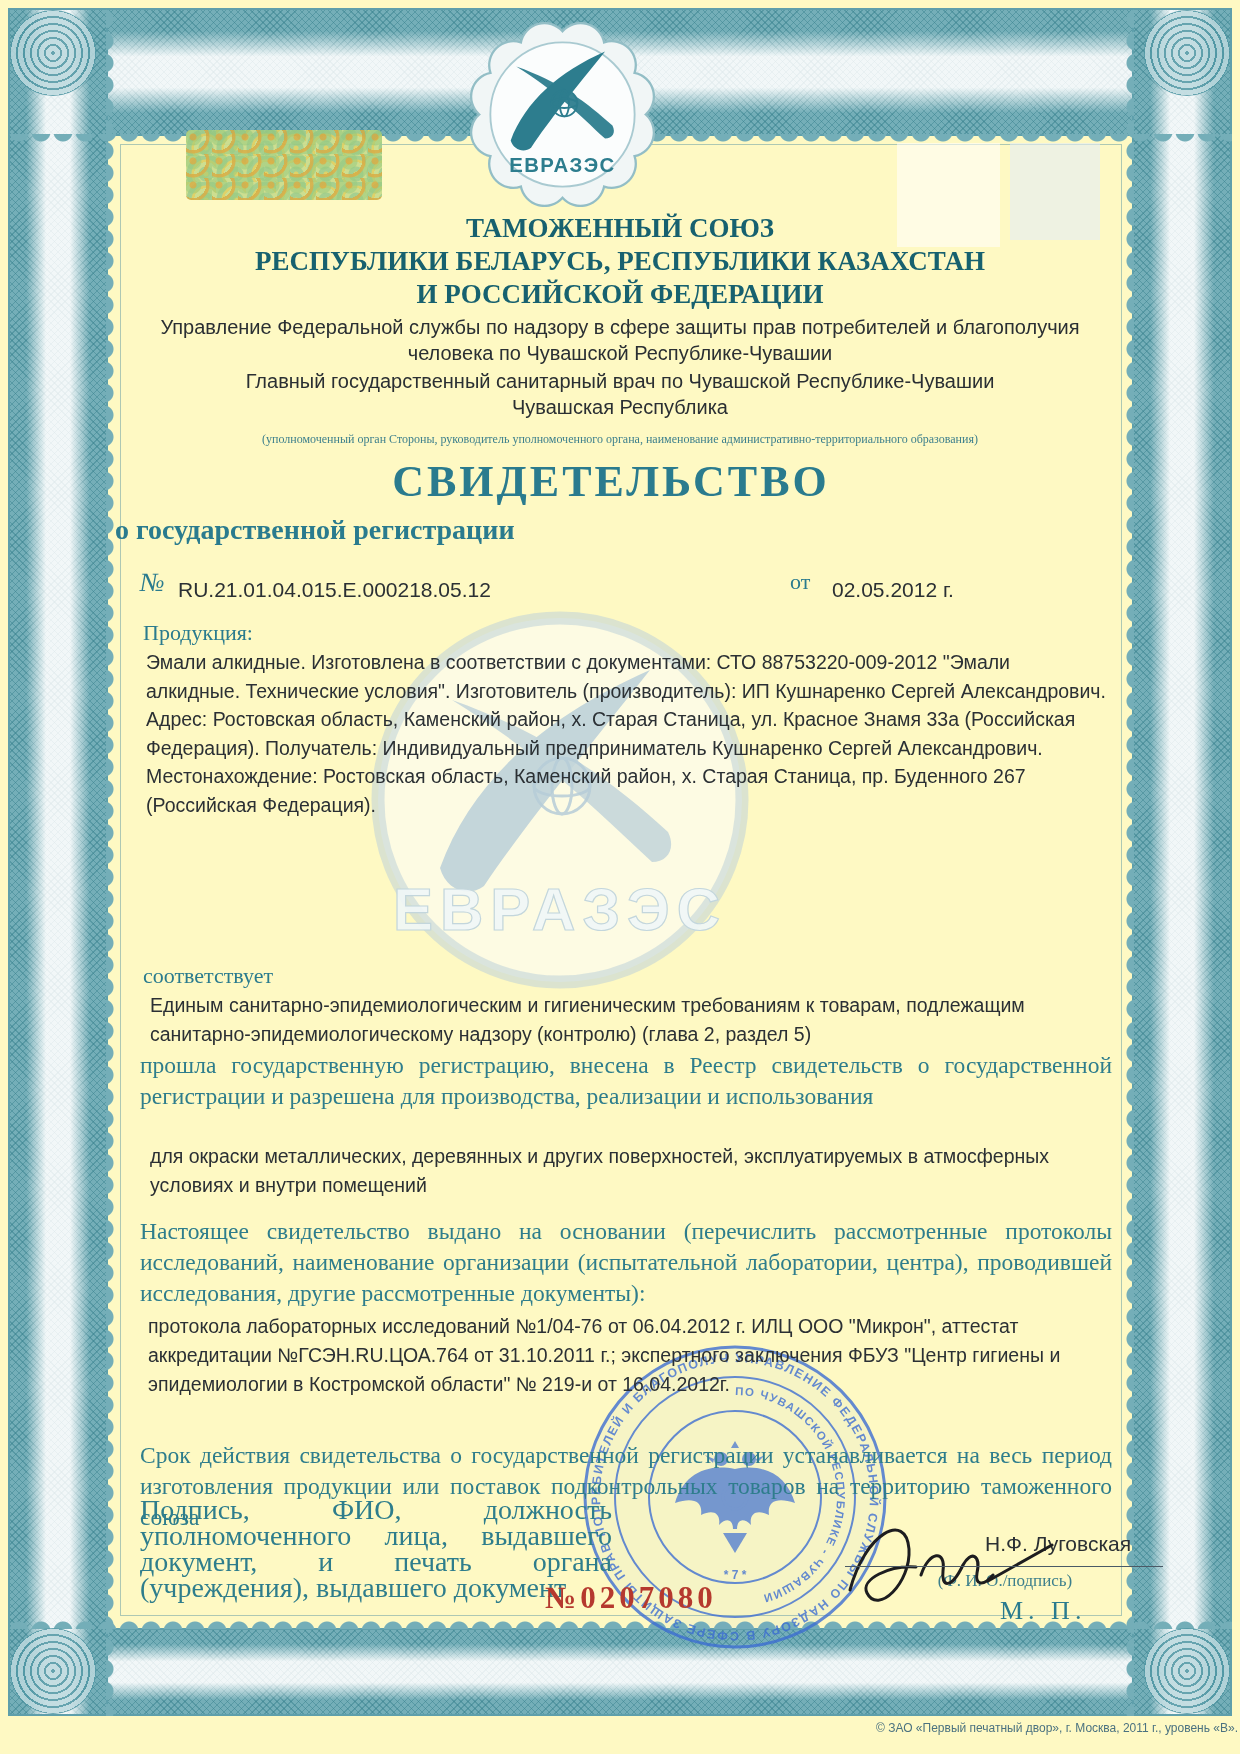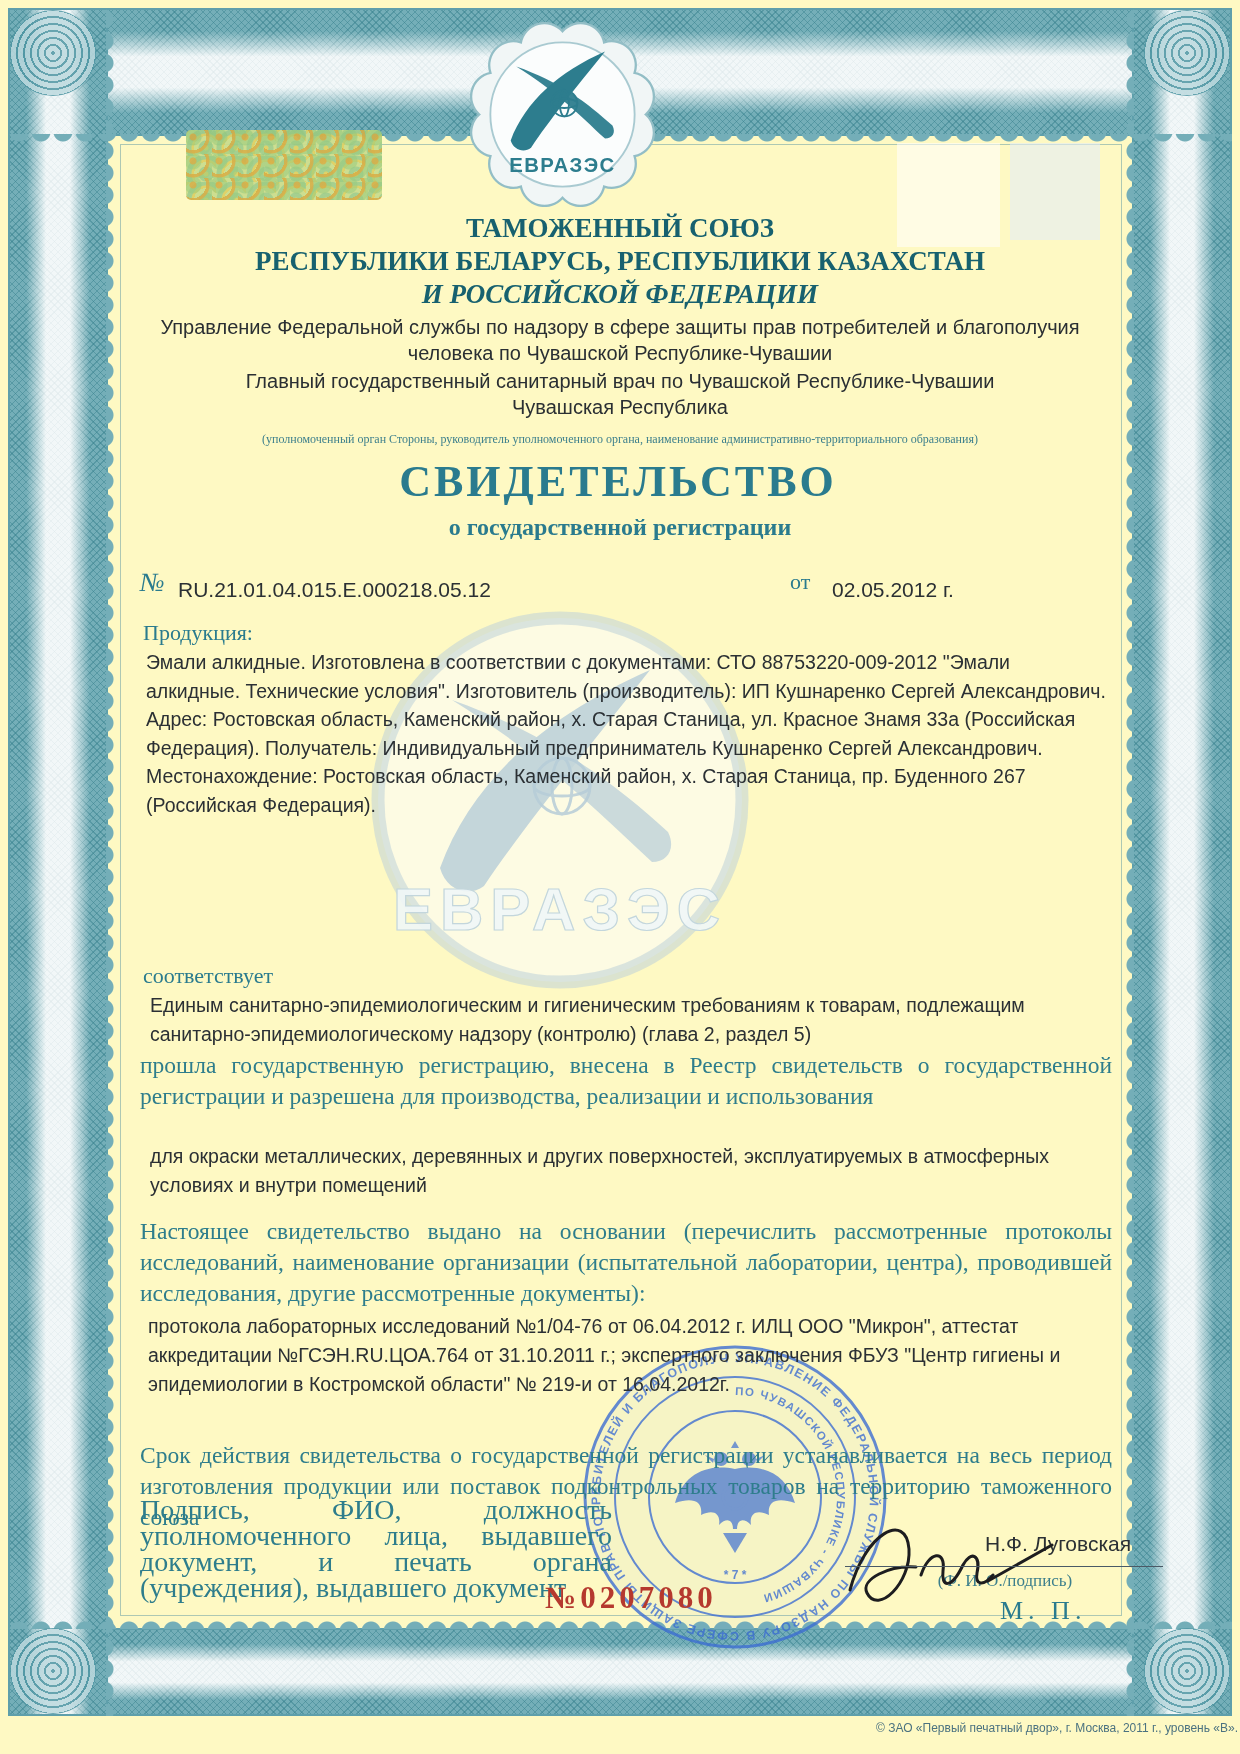--- a/index.html
+++ b/index.html
@@ -53,23 +53,23 @@
   
   .watermark{position:absolute;left:340px;top:600px;width:440px;height:440px;z-index:1;}
   
   .txt{position:absolute;z-index:3;}
   .hdr{left:115px;width:1010px;text-align:center;color:#17616f;font-weight:bold;
        font-size:27px;line-height:33px;font-family:"Liberation Serif",serif;}
   .authority{left:115px;width:1010px;text-align:center;color:#2a2f33;
        font-family:"Liberation Sans",sans-serif;font-size:20px;line-height:26px;}
   .caption{left:115px;width:1010px;text-align:center;color:#3c7f8c;font-size:12px;}
   .caption2{left:115px;width:1010px;text-align:center;color:#3c7f8c;font-size:11px;white-space:nowrap;}
-  .title-main{left:113px;width:1010px;text-align:center;color:#2a7b8e;font-weight:bold;
+  .title-main{left:106px;width:1010px;text-align:center;color:#2a7b8e;font-weight:bold;
        font-size:44px;letter-spacing:3px;}
-  .title-sub{left:115px;width:1010px;text-align:center;color:#2a7b8e;font-weight:bold;font-size:24px;}
+  .title-sub{left:115px;width:1010px;text-align:left;color:#2a7b8e;font-weight:bold;font-size:28px;}
   .teal-serif{color:#2a7b8e;font-family:"Liberation Serif",serif;}
   .body-sans{font-family:"Liberation Sans",sans-serif;color:#2b3034;font-size:19.5px;line-height:28.5px;}
   .jpar{color:#2e7d8c;font-size:23.5px;line-height:31px;text-align:justify;font-weight:500;}
   .serial{color:#b5392e;font-weight:bold;font-size:31px;letter-spacing:4px;}
   .sigline{position:absolute;left:845px;top:1566px;width:318px;border-top:1.5px solid #4a5a66;z-index:4;}
   .footer{position:absolute;top:1721px;right:16px;z-index:6;font-family:"Liberation Sans",sans-serif;
        font-size:12px;color:#4b7280;}
   .stamp{position:absolute;left:575px;top:1337px;width:320px;height:320px;z-index:2;}
   .signature{position:absolute;left:820px;top:1495px;width:300px;height:130px;z-index:4;}
 </style>
@@ -123,21 +123,21 @@
     <g fill="none" stroke="#b7cdd8" stroke-width="3" opacity=".85">
       <circle cx="222" cy="186" r="28"></circle>
       <ellipse cx="222" cy="186" rx="28" ry="10"></ellipse>
       <ellipse cx="222" cy="186" rx="10" ry="28"></ellipse>
     </g>
     <text x="220" y="330" text-anchor="middle" font-family="Liberation Sans, sans-serif" font-size="60" font-weight="bold" fill="rgba(240,246,247,.9)" stroke="#c3d6dc" stroke-width="1.2" letter-spacing="7">ЕВРАЗЭС</text>
   </svg>
 
   <div class="txt hdr" style="top:212px;">ТАМОЖЕННЫЙ СОЮЗ</div>
   <div class="txt hdr" style="top:245px;">РЕСПУБЛИКИ БЕЛАРУСЬ, РЕСПУБЛИКИ КАЗАХСТАН</div>
-  <div class="txt hdr" style="top:278px;font-style:italic;">И РОССИЙСКОЙ ФЕДЕРАЦИИ</div>
+  <div class="txt hdr" style="top:278px;">И РОССИЙСКОЙ ФЕДЕРАЦИИ</div>
   <div class="txt authority" style="top:314px;">Управление Федеральной службы по надзору в сфере защиты прав потребителей и благополучия человека по Чувашской Республике-Чувашии</div>
   <div class="txt authority" style="top:368px;">Главный государственный санитарный врач по Чувашской Республике-Чувашии</div>
   <div class="txt authority" style="top:394px;">Чувашская Республика</div>
   <div class="txt caption" style="top:432px;">(уполномоченный орган Стороны, руководитель уполномоченного органа, наименование административно-территориального образования)</div>
 
   <div class="txt title-main" style="top:456px;">СВИДЕТЕЛЬСТВО</div>
   <div class="txt title-sub" style="top:514px;">о государственной регистрации</div>
 
   <div class="txt teal-serif" style="left:140px;top:568px;font-size:26px;font-style:italic;">№</div>
   <div class="txt body-sans" style="left:178px;top:576px;font-size:21px;">RU.21.01.04.015.Е.000218.05.12</div>

